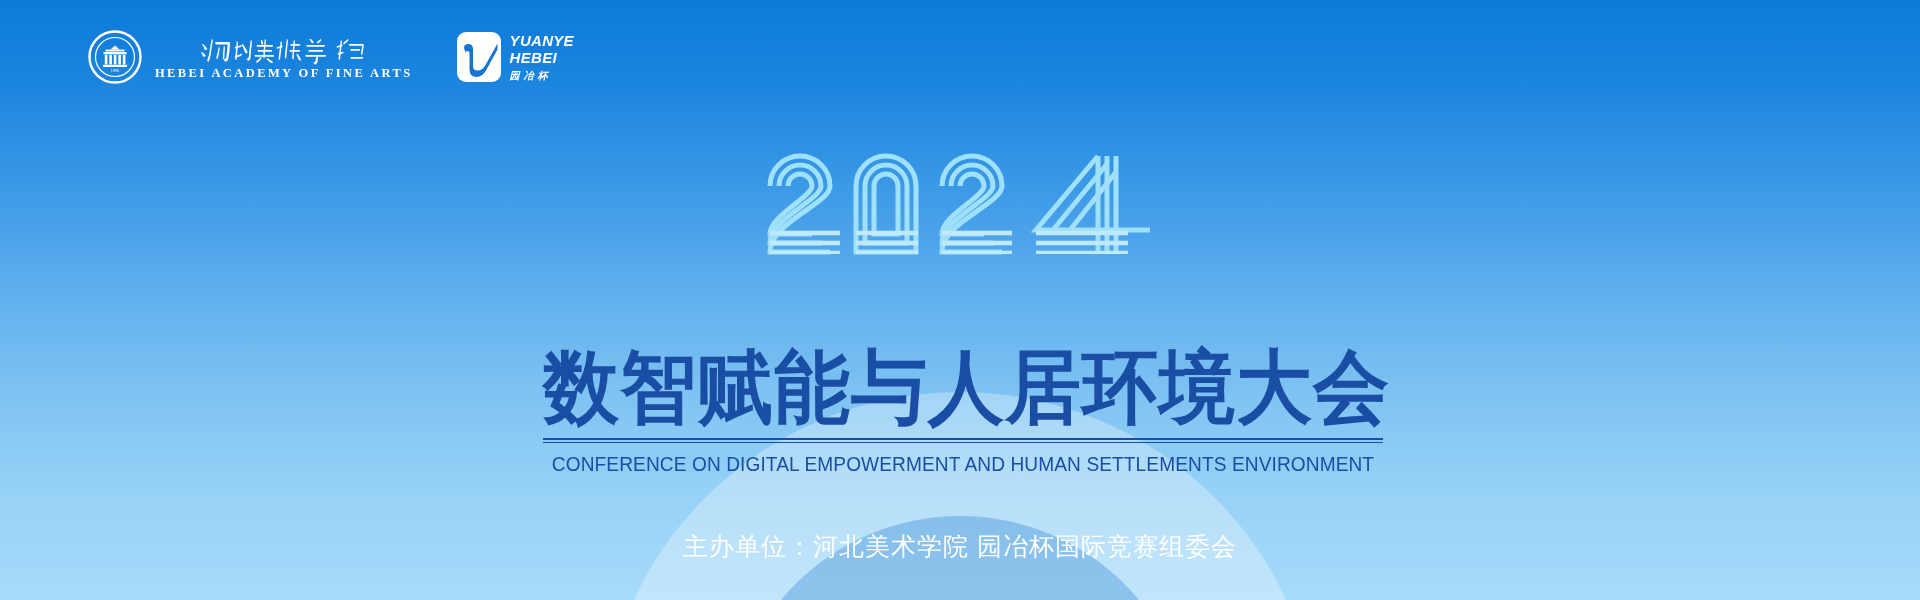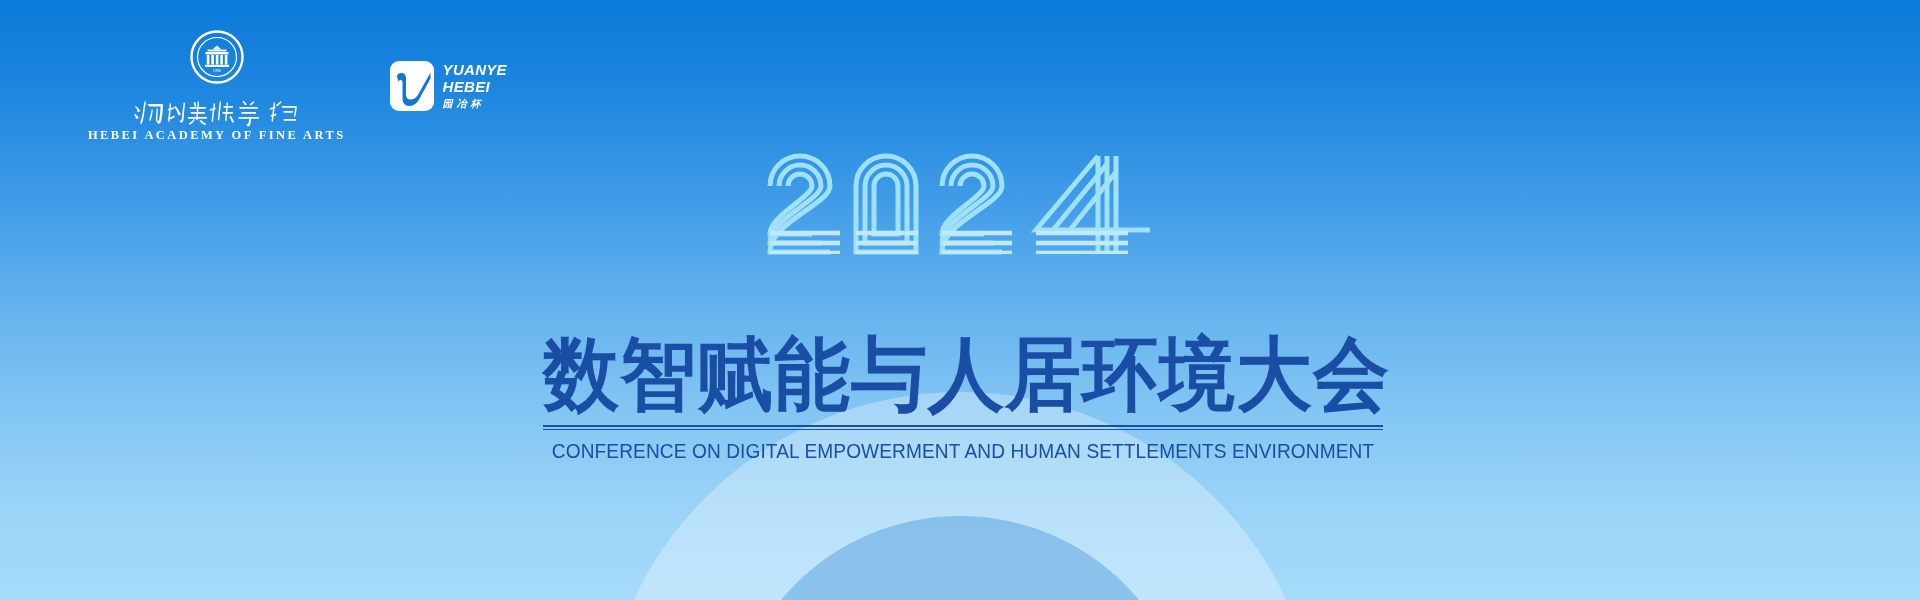--- a/index.html
+++ b/index.html
@@ -51,21 +51,20 @@
     left: 88px;
     top: 30px;
     display: flex;
     align-items: center;
     gap: 44px;
   }
   .logo-hbafa {
     display: flex;
     align-items: center;
     gap: 13px;
-    flex-direction: column;
   }
   .seal {
     width: 54px;
     height: 54px;
     flex: 0 0 54px;
   }
   .hbafa-text {
     display: flex;
     flex-direction: column;
     justify-content: center;
@@ -126,21 +125,21 @@
     top: 138px;
     width: 400px;
     height: 160px;
   }
   .year-svg { display: block; width: 400px; height: 160px; }
 
   
   .title-block {
     position: absolute;
     left: 543px;
-    top: 333px;
+    top: 346px;
     width: 840px;
   }
   .title-cn {
     font-family: "Liberation Sans", sans-serif;
     font-size: 76px;
     font-weight: 700;
     color: #1a4ea5;
     letter-spacing: 1px;
     line-height: 1.02;
     white-space: nowrap;
@@ -337,14 +336,15 @@
       </g>
     </svg>
   </div>
 
   <div class="title-block">
     <div class="title-cn">数智赋能与人居环境大会</div>
     <div class="divider"></div>
     <div class="title-en">CONFERENCE ON DIGITAL EMPOWERMENT AND HUMAN SETTLEMENTS ENVIRONMENT</div>
   </div>
 
+  <div class="organizer">主办单位：河北美术学院  园冶杯国际竞赛组委会</div>
 
 </div>
 
 </body></html>

